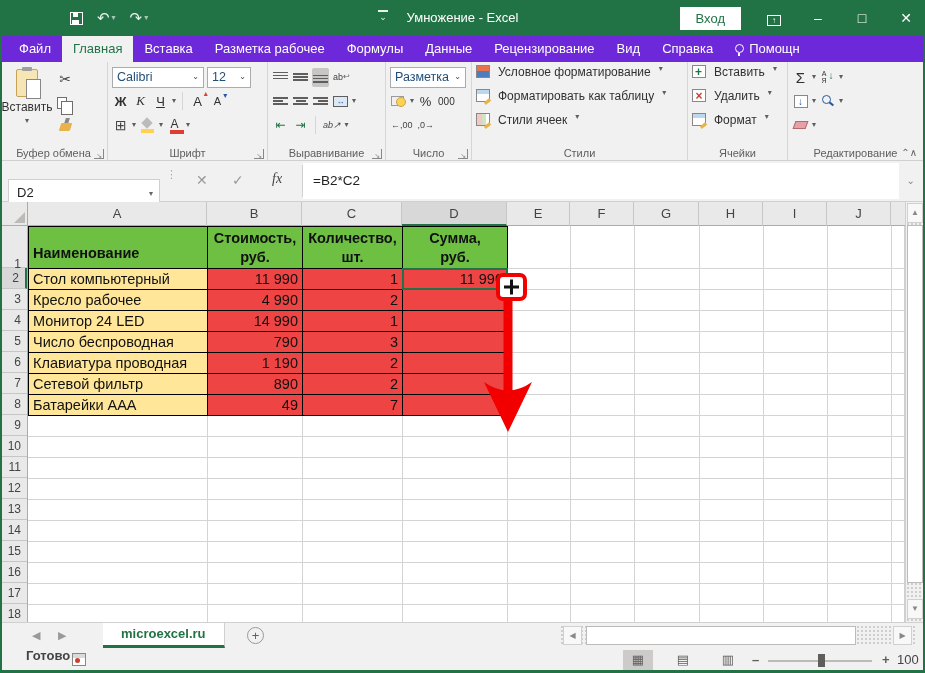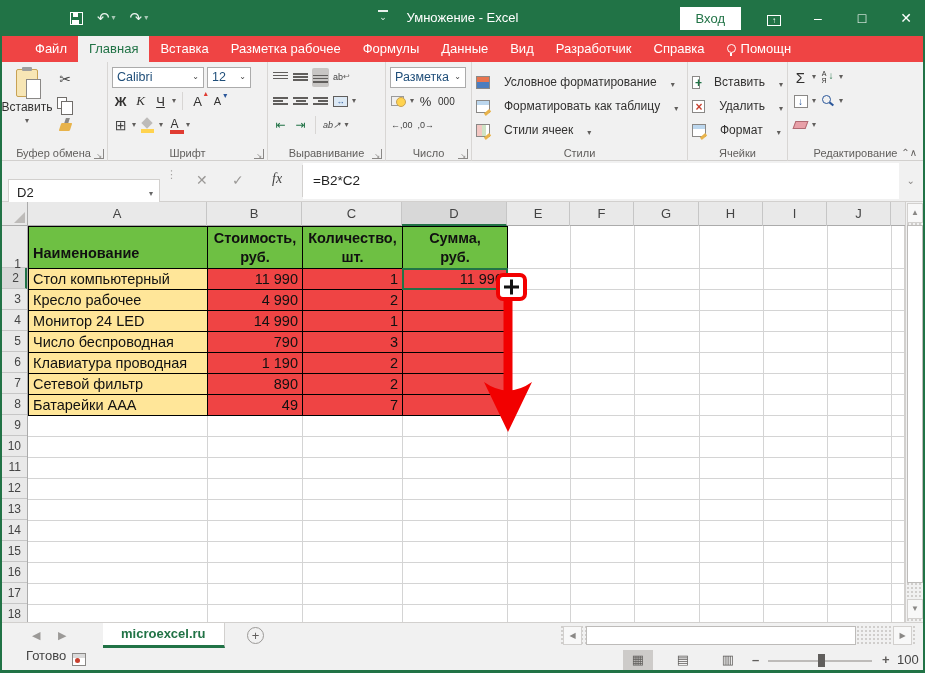--- a/index.html
+++ b/index.html
@@ -18,21 +18,21 @@
   .undoredo { color:rgba(255,255,255,.65); }
   .qat-custom { position:absolute; left:378px; top:10px; color:rgba(255,255,255,.9); font-size:9px; line-height:1; text-align:center; }
   .qat-custom b { display:block; width:10px; height:1.5px; background:rgba(255,255,255,.9); margin:0 auto 1px; }
   .title { position:absolute; left:0; right:0; top:0; height:36px; line-height:36px; text-align:center; font-size:13px; color:#fff; }
   .tb-right { position:absolute; right:8px; top:0; height:36px; display:flex; align-items:center; gap:22px; }
   .signin { background:#fff; color:#217346; font-size:13px; padding:4px 16px; cursor:default; }
   .winbtn { color:#fff; font-size:14px; width:22px; text-align:center; cursor:default; }
   .ic-ribopt { display:inline-block; width:14px; height:11px; border:1px solid #fff; position:relative; font-size:8px; line-height:9px; text-align:center; }
 
   
-  .tabrow { position:absolute; left:0; top:36px; width:925px; height:26px; background:#ef4444; display:flex; align-items:flex-end; padding-left:24px; }
+  .tabrow { position:absolute; left:0; top:36px; width:925px; height:26px; background:#6d28d9; display:flex; align-items:flex-end; padding-left:8px; }
   .rtab { color:#fff; font-size:13px; padding:5px 11px 6px; cursor:default; white-space:nowrap; display:flex; align-items:center; gap:5px; }
   .rtab.active { background:#F1F1F1; color:#217346; }
   .ic-bulb { display:inline-block; width:9px; height:9px; border:1.5px solid #fff; border-radius:50%; position:relative; }
   .ic-bulb::after { content:""; position:absolute; left:2px; top:8px; width:2px; height:3px; background:#fff; }
 
   
   .ribbon { position:absolute; left:0; top:62px; width:925px; height:99px; background:#F1F1F1; border-bottom:1px solid #D2D0CE; display:flex; }
   .group { position:relative; height:99px; border-right:1px solid #D8D6D4; padding:3px 4px 16px; }
   .grp-label { position:absolute; left:0; right:0; bottom:2px; text-align:center; font-size:11px; color:#605E5C; }
   .launcher { position:absolute; right:3px; bottom:2px; width:10px; height:10px; border-left:1px solid #8A8886; border-top:1px solid #8A8886; transform:rotate(180deg); font-size:0; }
@@ -77,21 +77,21 @@
   .ic-wrap { font-size:9px; color:#444; line-height:1; }
   .ic-merge { width:15px; height:11px; border:1px solid #605E5C; background:#DCE9F5; font-size:8px; color:#2B579A; text-align:center; line-height:10px; }
   .ic-indent { font-size:12px; color:#217346; }
   .ic-orient { font-size:9px; color:#444; font-style:italic; }
   
   .ic-money { display:inline-block; width:15px; height:12px; position:relative; }
   .ic-money::before { content:""; position:absolute; left:0; top:1px; width:11px; height:8px; background:#EFEFEF; border:1px solid #9a9a9a; }
   .ic-money::after { content:""; position:absolute; right:0; bottom:0; width:8px; height:8px; border-radius:50%; background:#FFD34F; border:1px solid #C8A254; }
   .ic-dec { font-size:9px; color:#444; letter-spacing:0; }
   
-  .srow { display:flex; align-items:flex-end; gap:14px; height:24px; font-size:12px; color:#323130; cursor:default; white-space:nowrap; }
+  .srow { display:flex; align-items:flex-start; gap:8px; height:24px; font-size:12px; color:#323130; cursor:default; white-space:nowrap; }
   .ic-cf { width:14px; height:13px; background:linear-gradient(180deg,#E8744F 0 50%,#4C7DBE 50% 100%); border:1px solid #8A8886; }
   .ic-ft { width:14px; height:13px; border:1px solid #8A8886; background:linear-gradient(180deg,#BCD7EE 0 4px,#fff 4px); position:relative; }
   .ic-ft::after, .ic-cs::after { content:""; position:absolute; right:-2px; bottom:-2px; width:7px; height:3px; background:#E8B34B; transform:rotate(-40deg); }
   .ic-cs { width:14px; height:13px; border:1px solid #8A8886; background:linear-gradient(90deg,#F3C7C3 0 5px,#CFE3C5 5px 9px,#fff 9px); position:relative; }
   .ic-insert { width:14px; height:13px; border:1px solid #8A8886; background:#fff; position:relative; font-size:0; }
   .ic-insert::after { content:"\2795"; content:"+"; position:absolute; left:2px; top:-1px; font-size:12px; font-weight:bold; color:#217346; }
   .ic-delete { width:14px; height:13px; border:1px solid #8A8886; background:#fff; position:relative; }
   .ic-delete::after { content:"\00D7"; position:absolute; left:2.5px; top:-1px; font-size:12px; font-weight:bold; color:#C8402F; }
   .ic-format { width:14px; height:13px; border:1px solid #8A8886; background:linear-gradient(180deg,#BCD7EE 0 4px,#fff 4px); position:relative; }
   .ic-format::after { content:""; position:absolute; right:-2px; bottom:-2px; width:7px; height:3px; background:#E8B34B; transform:rotate(-40deg); }
@@ -154,21 +154,21 @@
   .tabbar { position:absolute; left:0; top:622px; width:925px; height:26px; background:#F1F1F1; border-top:1px solid #D2D0CE; }
   .navarr { position:absolute; top:6px; color:#9b9997; font-size:11px; }
   .sheettab { position:absolute; left:103px; top:0; height:25px; background:#fff; border-right:1px solid #D2D0CE; border-bottom:3px solid #217346; color:#217346; font-weight:bold; font-size:13px; padding:3px 18px 12px; }
   .newsheet { position:absolute; left:247px; top:4px; width:17px; height:17px; border:1px solid #9b9997; border-radius:50%; color:#605E5C; font-size:13px; line-height:15px; text-align:center; }
   .hscroll { position:absolute; left:560px; top:2px; width:356px; height:21px; background-image:radial-gradient(#D0CECC 1px, transparent 1px); background-size:4px 4px; }
   .hbtn { position:absolute; top:1px; width:19px; height:19px; background:#F8F8F8; border:1px solid #D2D0CE; color:#8A8886; font-size:8px; text-align:center; line-height:17px; }
   .hthumb { position:absolute; left:26px; top:1px; width:270px; height:19px; background:#fff; border:1px solid #BDBBB9; }
 
   
   .statusbar { position:absolute; left:0; top:648px; width:925px; height:25px; background:#F1F1F1; font-size:13px; color:#444; }
-  .status-mode { position:absolute; left:26px; top:0; }
+  .status-mode { position:absolute; left:26px; top:0;font-weight:bold; }
   .ic-macro { position:absolute; left:72px; top:5px; width:14px; height:13px; border:1px solid #8A8886; background:linear-gradient(180deg,#DADADA 0 4px,#fff 4px); }
   .ic-macro::after { content:""; position:absolute; left:2px; bottom:2px; width:5px; height:5px; border-radius:50%; background:#C8402F; }
   .viewbtn { position:absolute; top:2px; width:30px; height:20px; text-align:center; font-size:13px; color:#605E5C; line-height:19px; }
   .viewbtn.pressed { background:#CDCBC9; }
   .zminus { position:absolute; left:752px; top:4px; color:#605E5C; font-weight:bold; }
   .ztrack { position:absolute; left:768px; top:12px; width:104px; height:2px; background:#BDBBB9; }
   .zthumb { position:absolute; left:818px; top:6px; width:7px; height:13px; background:#605E5C; }
   .zplus { position:absolute; left:882px; top:4px; color:#605E5C; font-weight:bold; }
   .zlabel { position:absolute; left:897px; top:4px; }
 </style>
@@ -196,22 +196,22 @@
     </div>
   </div>
 
   <div class="tabrow">
     <span class="rtab">Файл</span>
     <span class="rtab active">Главная</span>
     <span class="rtab">Вставка</span>
     <span class="rtab">Разметка рабочее</span>
     <span class="rtab">Формулы</span>
     <span class="rtab">Данные</span>
+    <span class="rtab">Рецензирование</span>
     <span class="rtab">Вид</span>
-    <span class="rtab">Разработчик</span>
     <span class="rtab">Справка</span>
     <span class="rtab">
         <span class="ic-bulb"></span>
         <span>Помощн</span>
       </span>
     <span class="rtab"></span>
   </div>
 
   <div class="ribbon">
 

